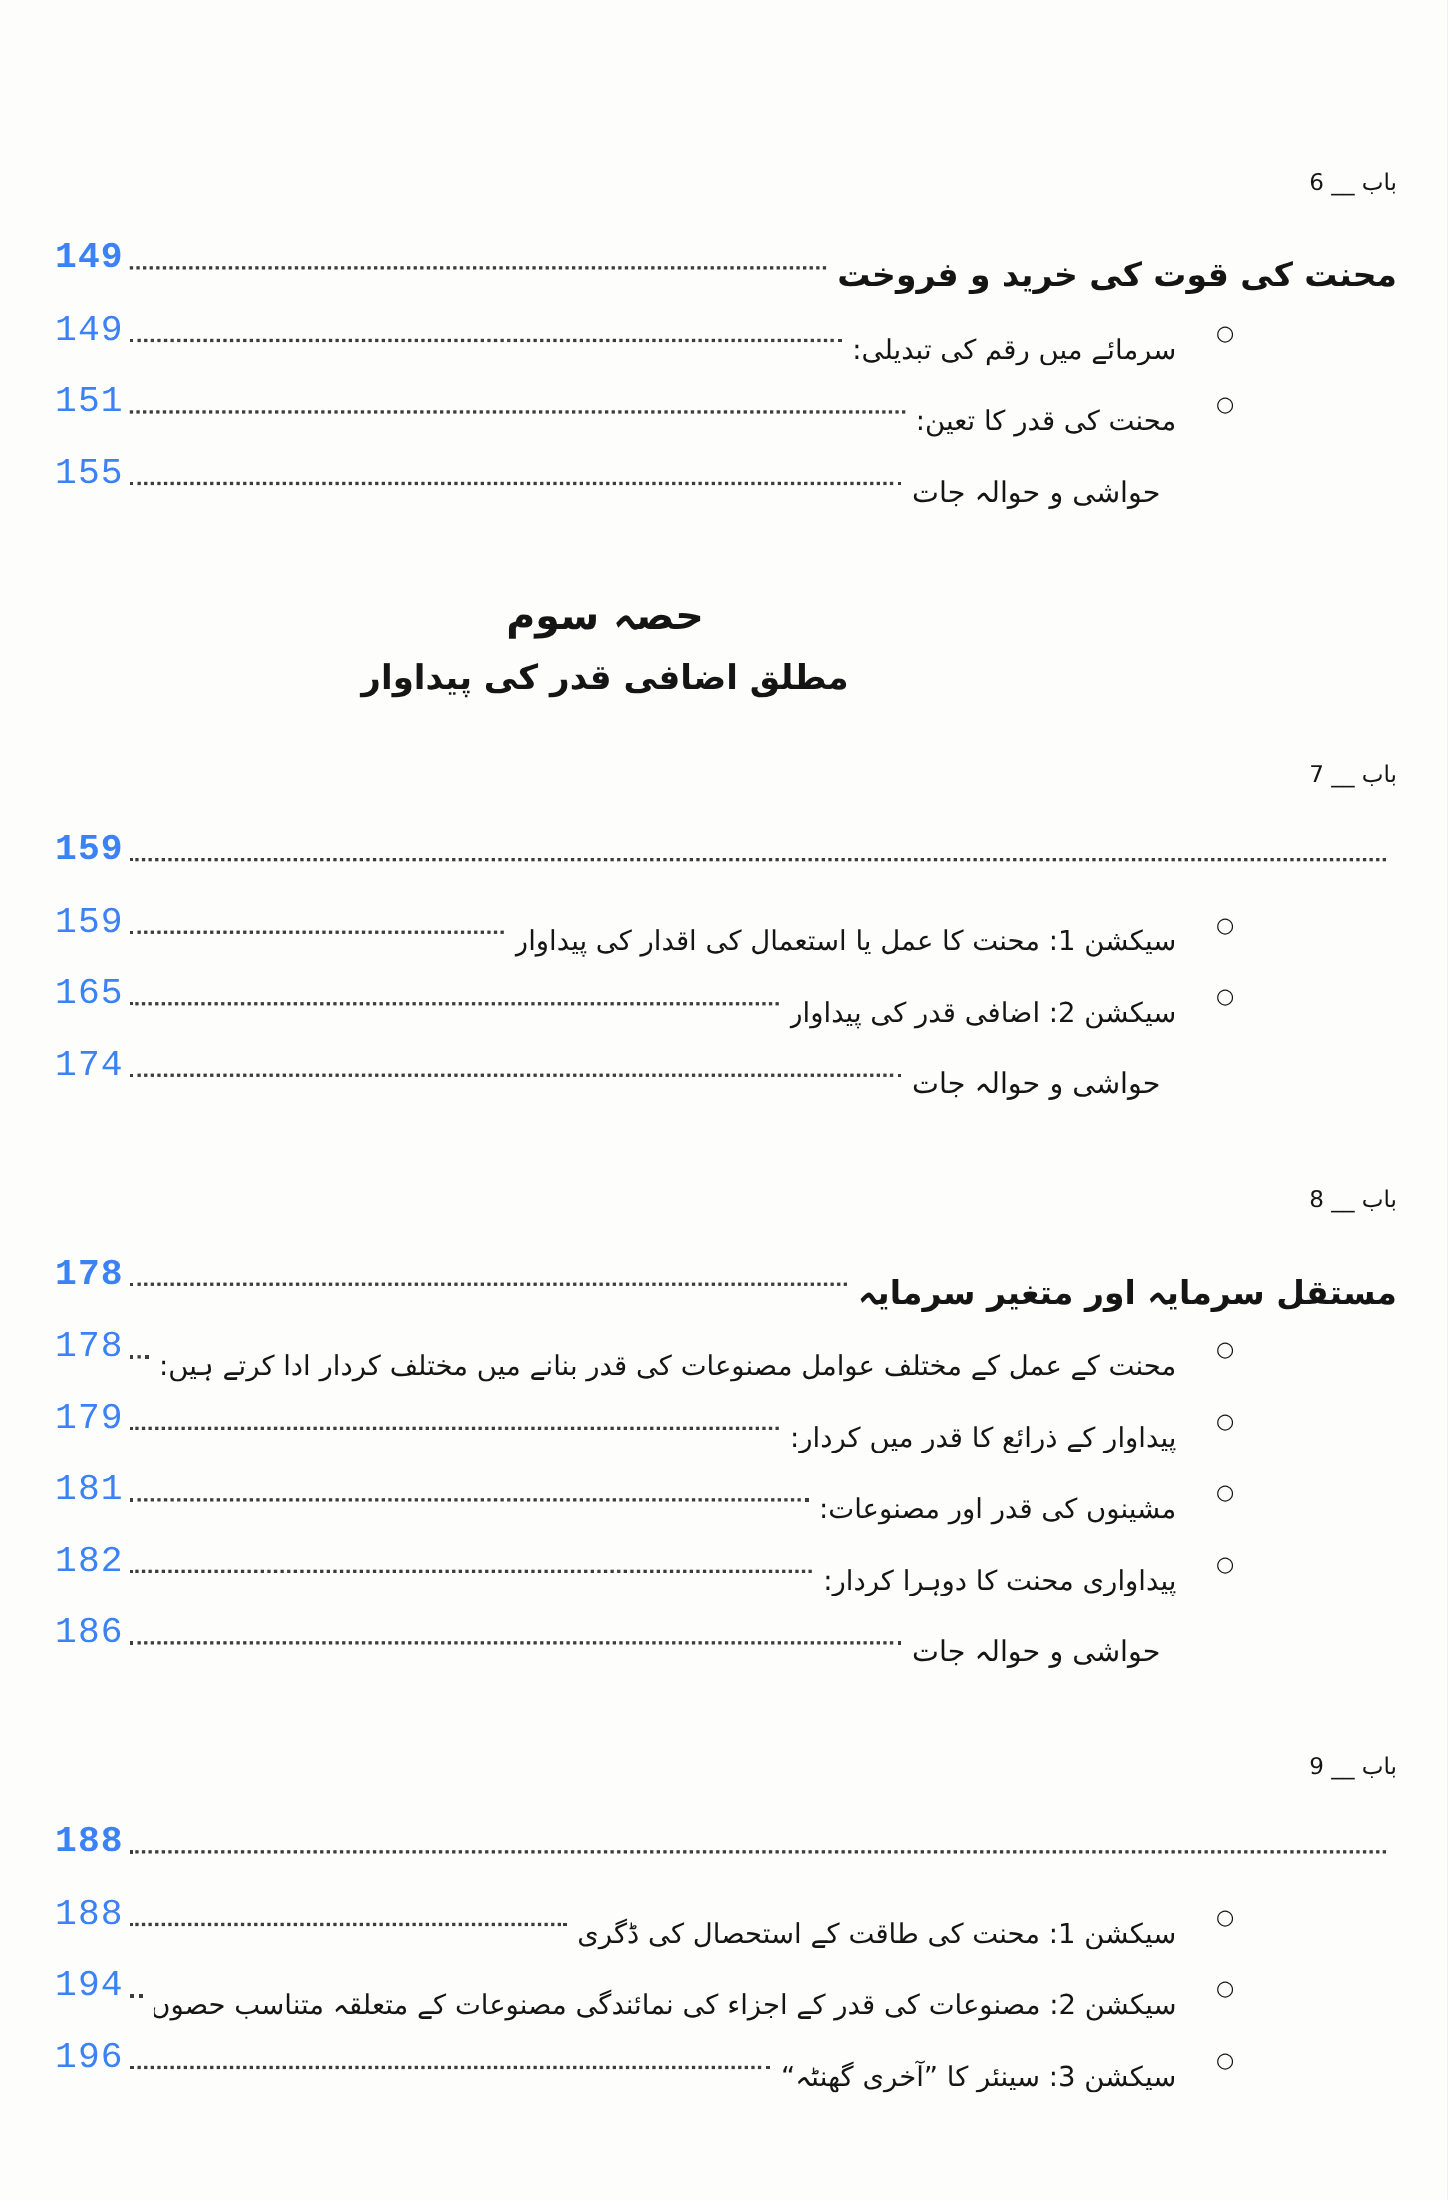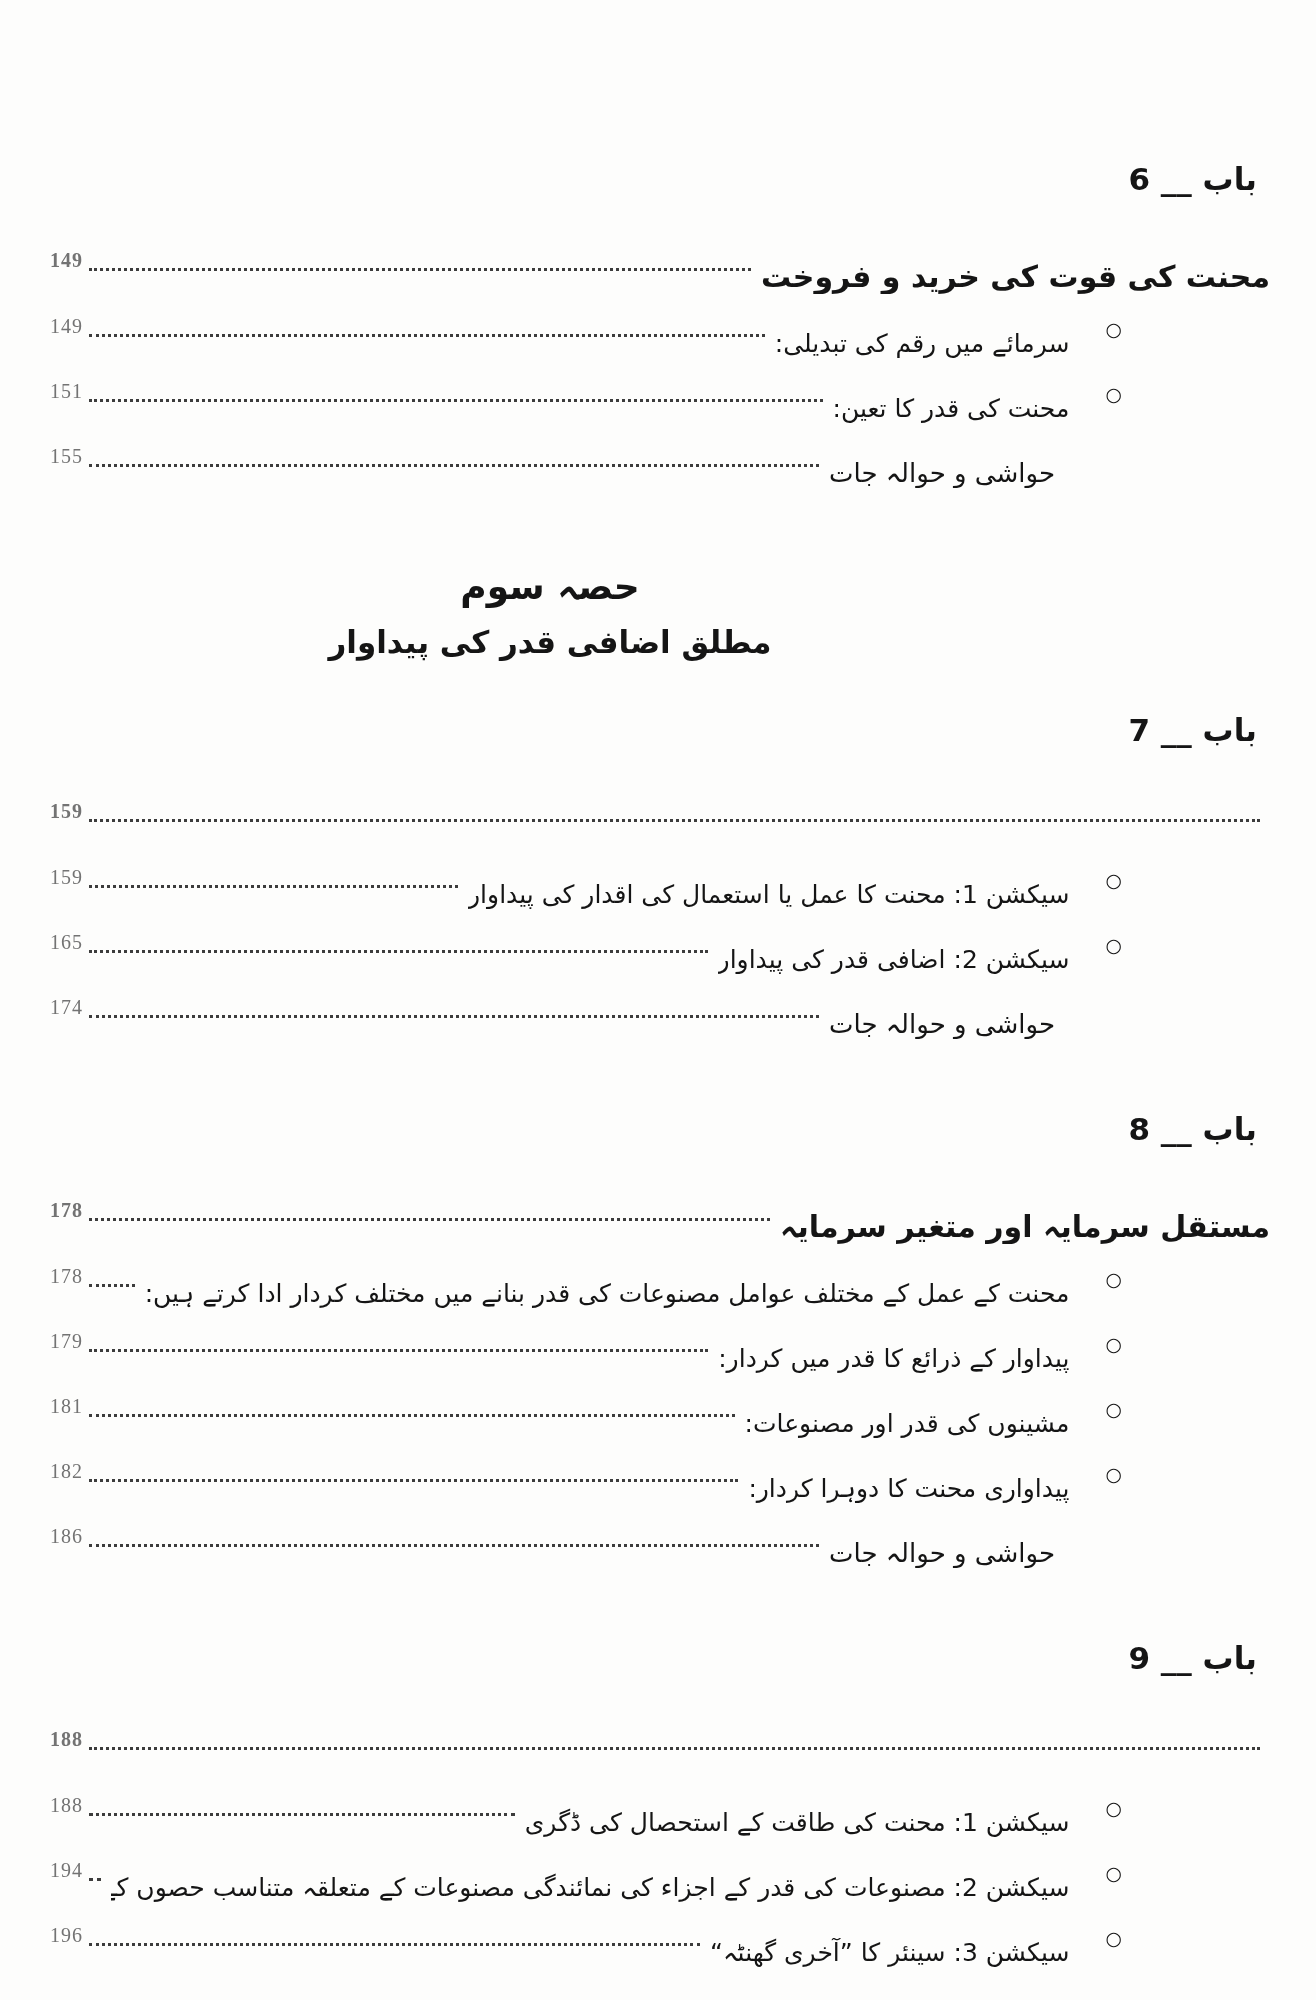--- a/index.html
+++ b/index.html
@@ -12,23 +12,23 @@
     box-sizing:border-box;
     padding:132px 46px 0 50px;
     direction:rtl;
     font-family:"DejaVu Sans",sans-serif;
     overflow:hidden;
   }
   .chapter{margin-top:55px;}
   .chapter:first-child{margin-top:0;}
   .part + .chapter{margin-top:25px;}
   .ch-header{
-    margin:13px;height:68px;
+    margin:0;height:68px;
     display:flex;align-items:center;justify-content:flex-start;
-    font-size:31px;font-weight:bold;
+    font-size:21px;font-weight:normal;
     letter-spacing:0.5px;
   }
   .row{display:flex;align-items:center;height:65px;}
   .row.title{height:68px;font-size:30px;font-weight:bold;}
   .row.sub{font-size:25px;padding-right:148px;}
   .row.footnote{font-size:26px;padding-right:215px;}
   .bullet{
     flex:0 0 auto;
     font-size:19px;
     margin-left:36px;
@@ -38,23 +38,23 @@
   .entry-text{flex:0 1 auto;white-space:nowrap;overflow:hidden;margin-top:33px;}
   .leader{
     flex:1 1 12px;min-width:12px;
     border-bottom:3px dotted #3c3c3c;
     transform:translateY(9px);
     margin-right:10px;margin-left:6px;
     align-self:center;height:0;
   }
   .page-num{
     flex:0 0 auto;
-    font-family:Liberation Serif, serif;
-    font-size:20px;
-    color:#737373;
+    font-family:Liberation Mono, monospace;
+    font-size:33px;
+    color:#3b82f6;
     direction:ltr;unicode-bidi:isolate;
     letter-spacing:1px;
   }
   .part{
     margin-top:72px;
     text-align:center;
     transform:translateX(-110px);
   }
   .part-title{font-size:36px;font-weight:bold;height:52px;line-height:52px;letter-spacing:1px;}
   .part-subtitle{font-size:31px;font-weight:bold;height:58px;line-height:58px;}

